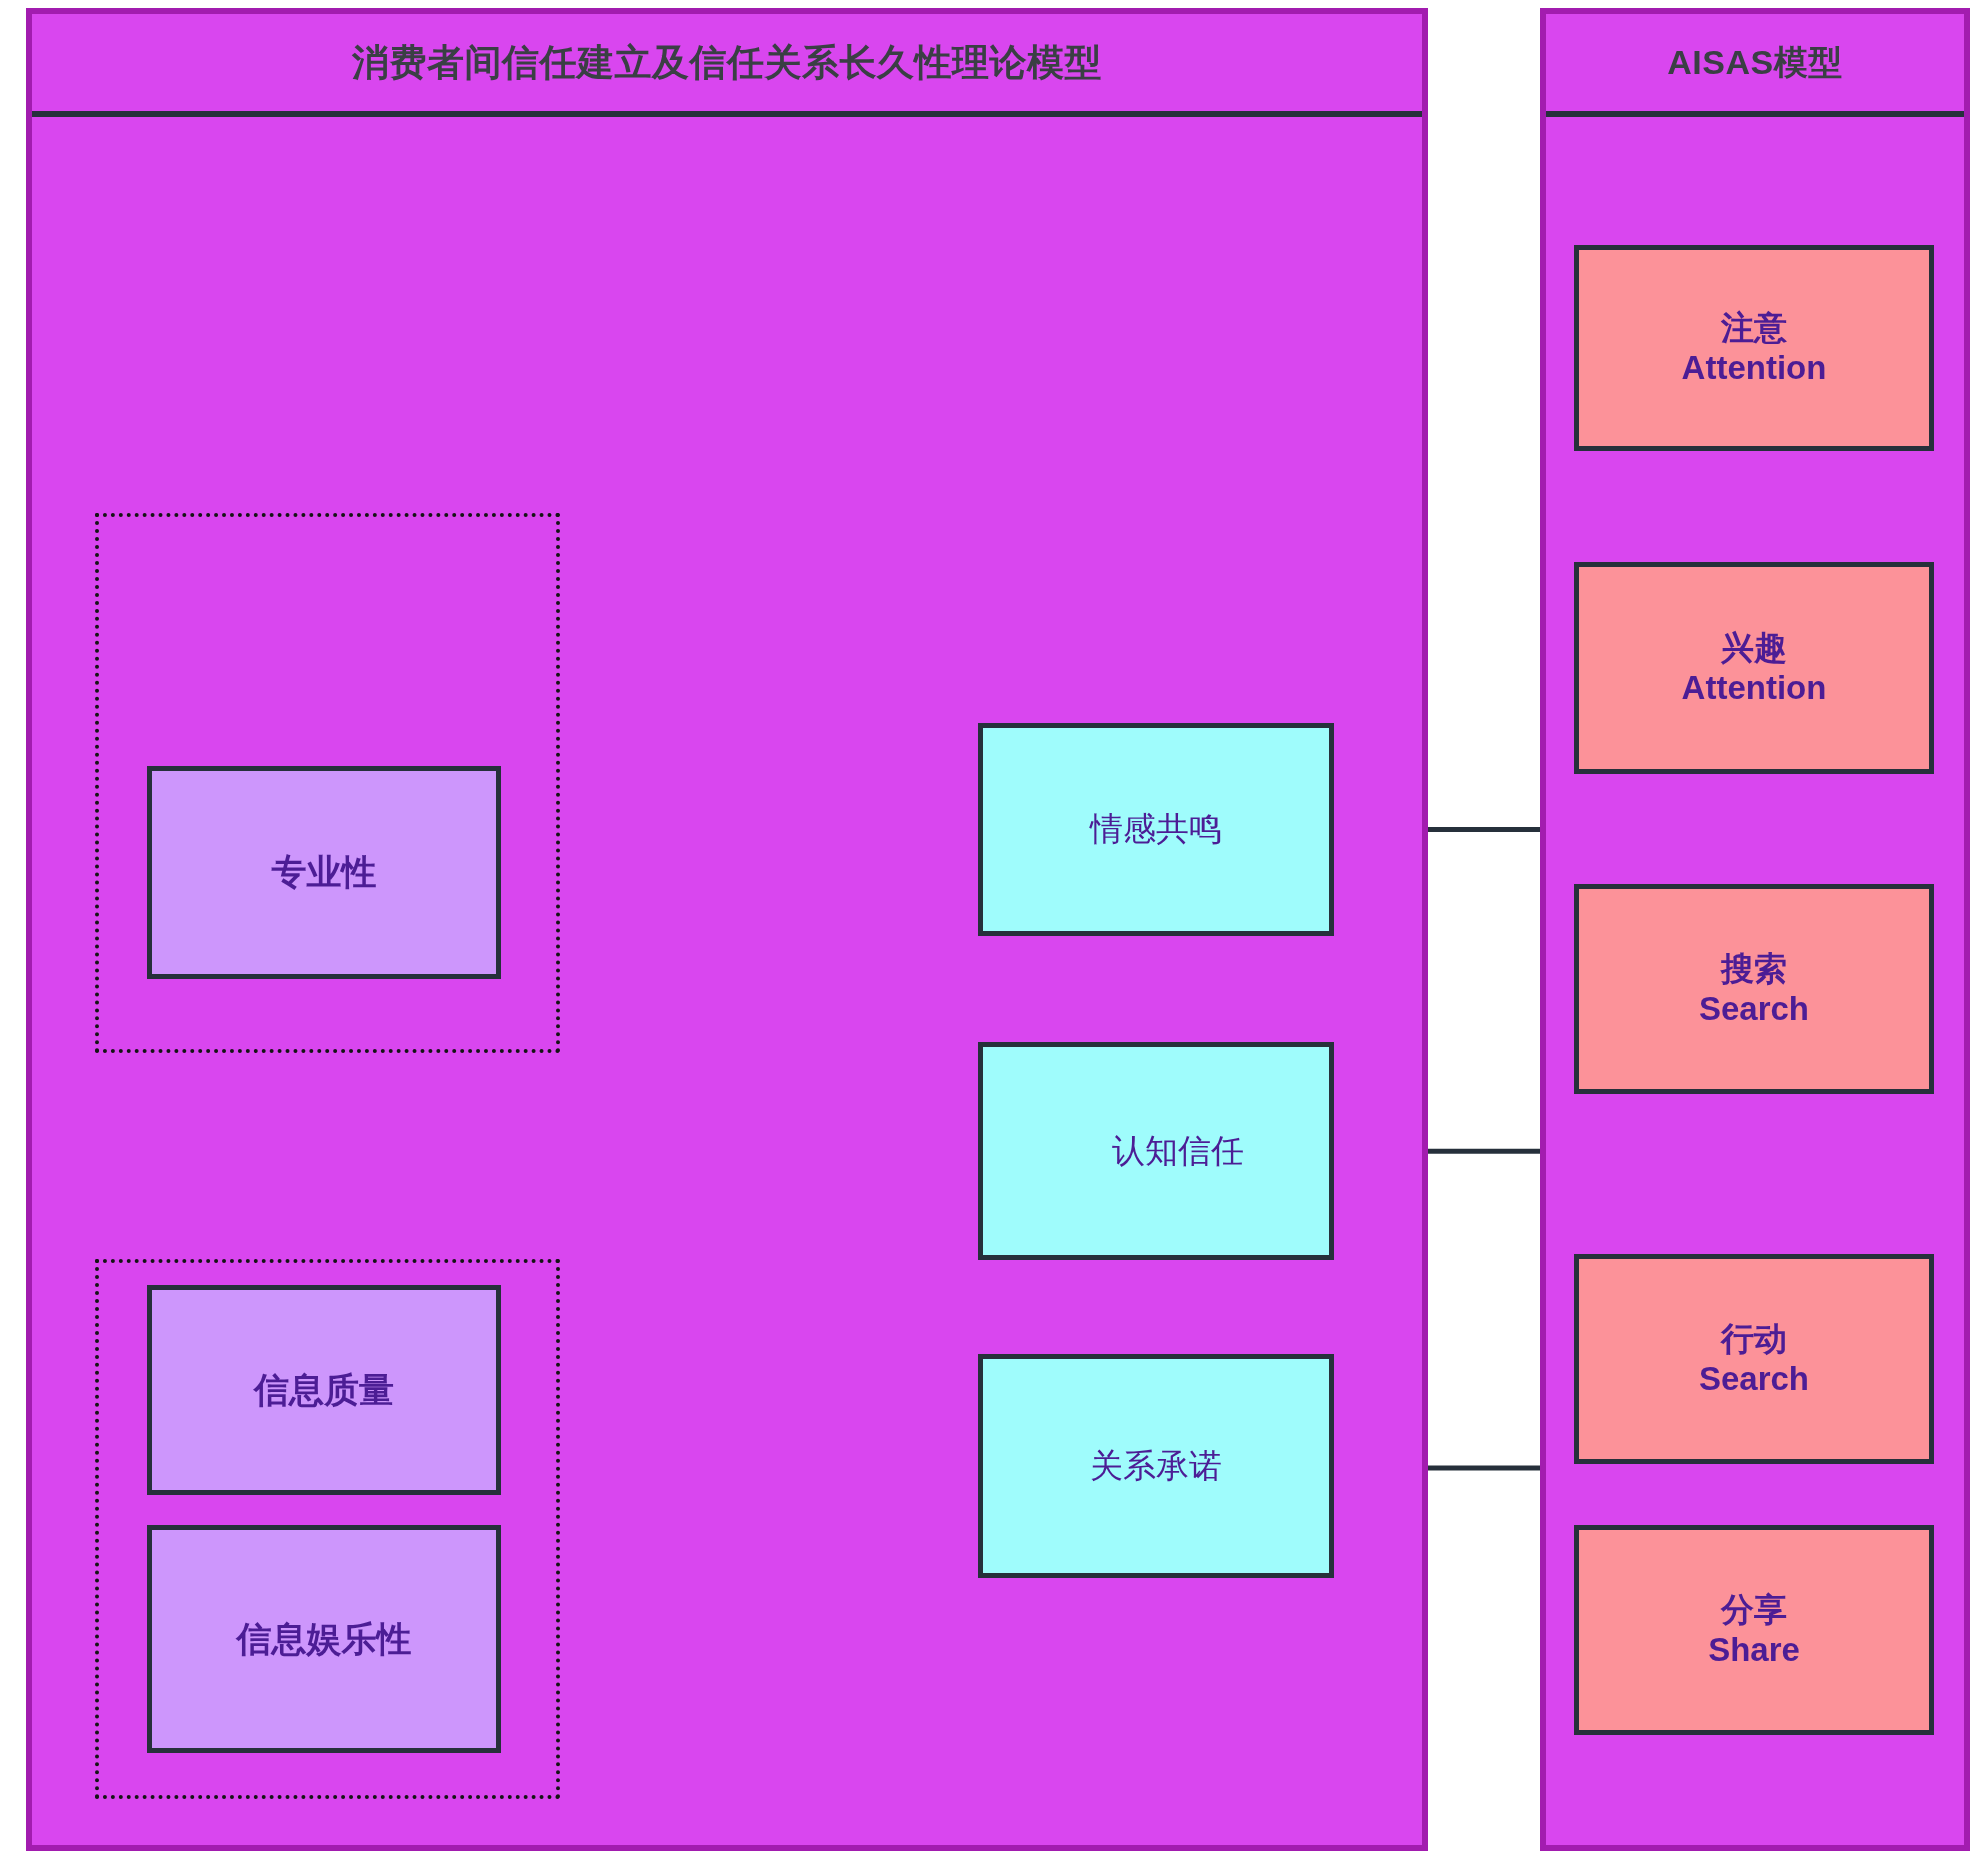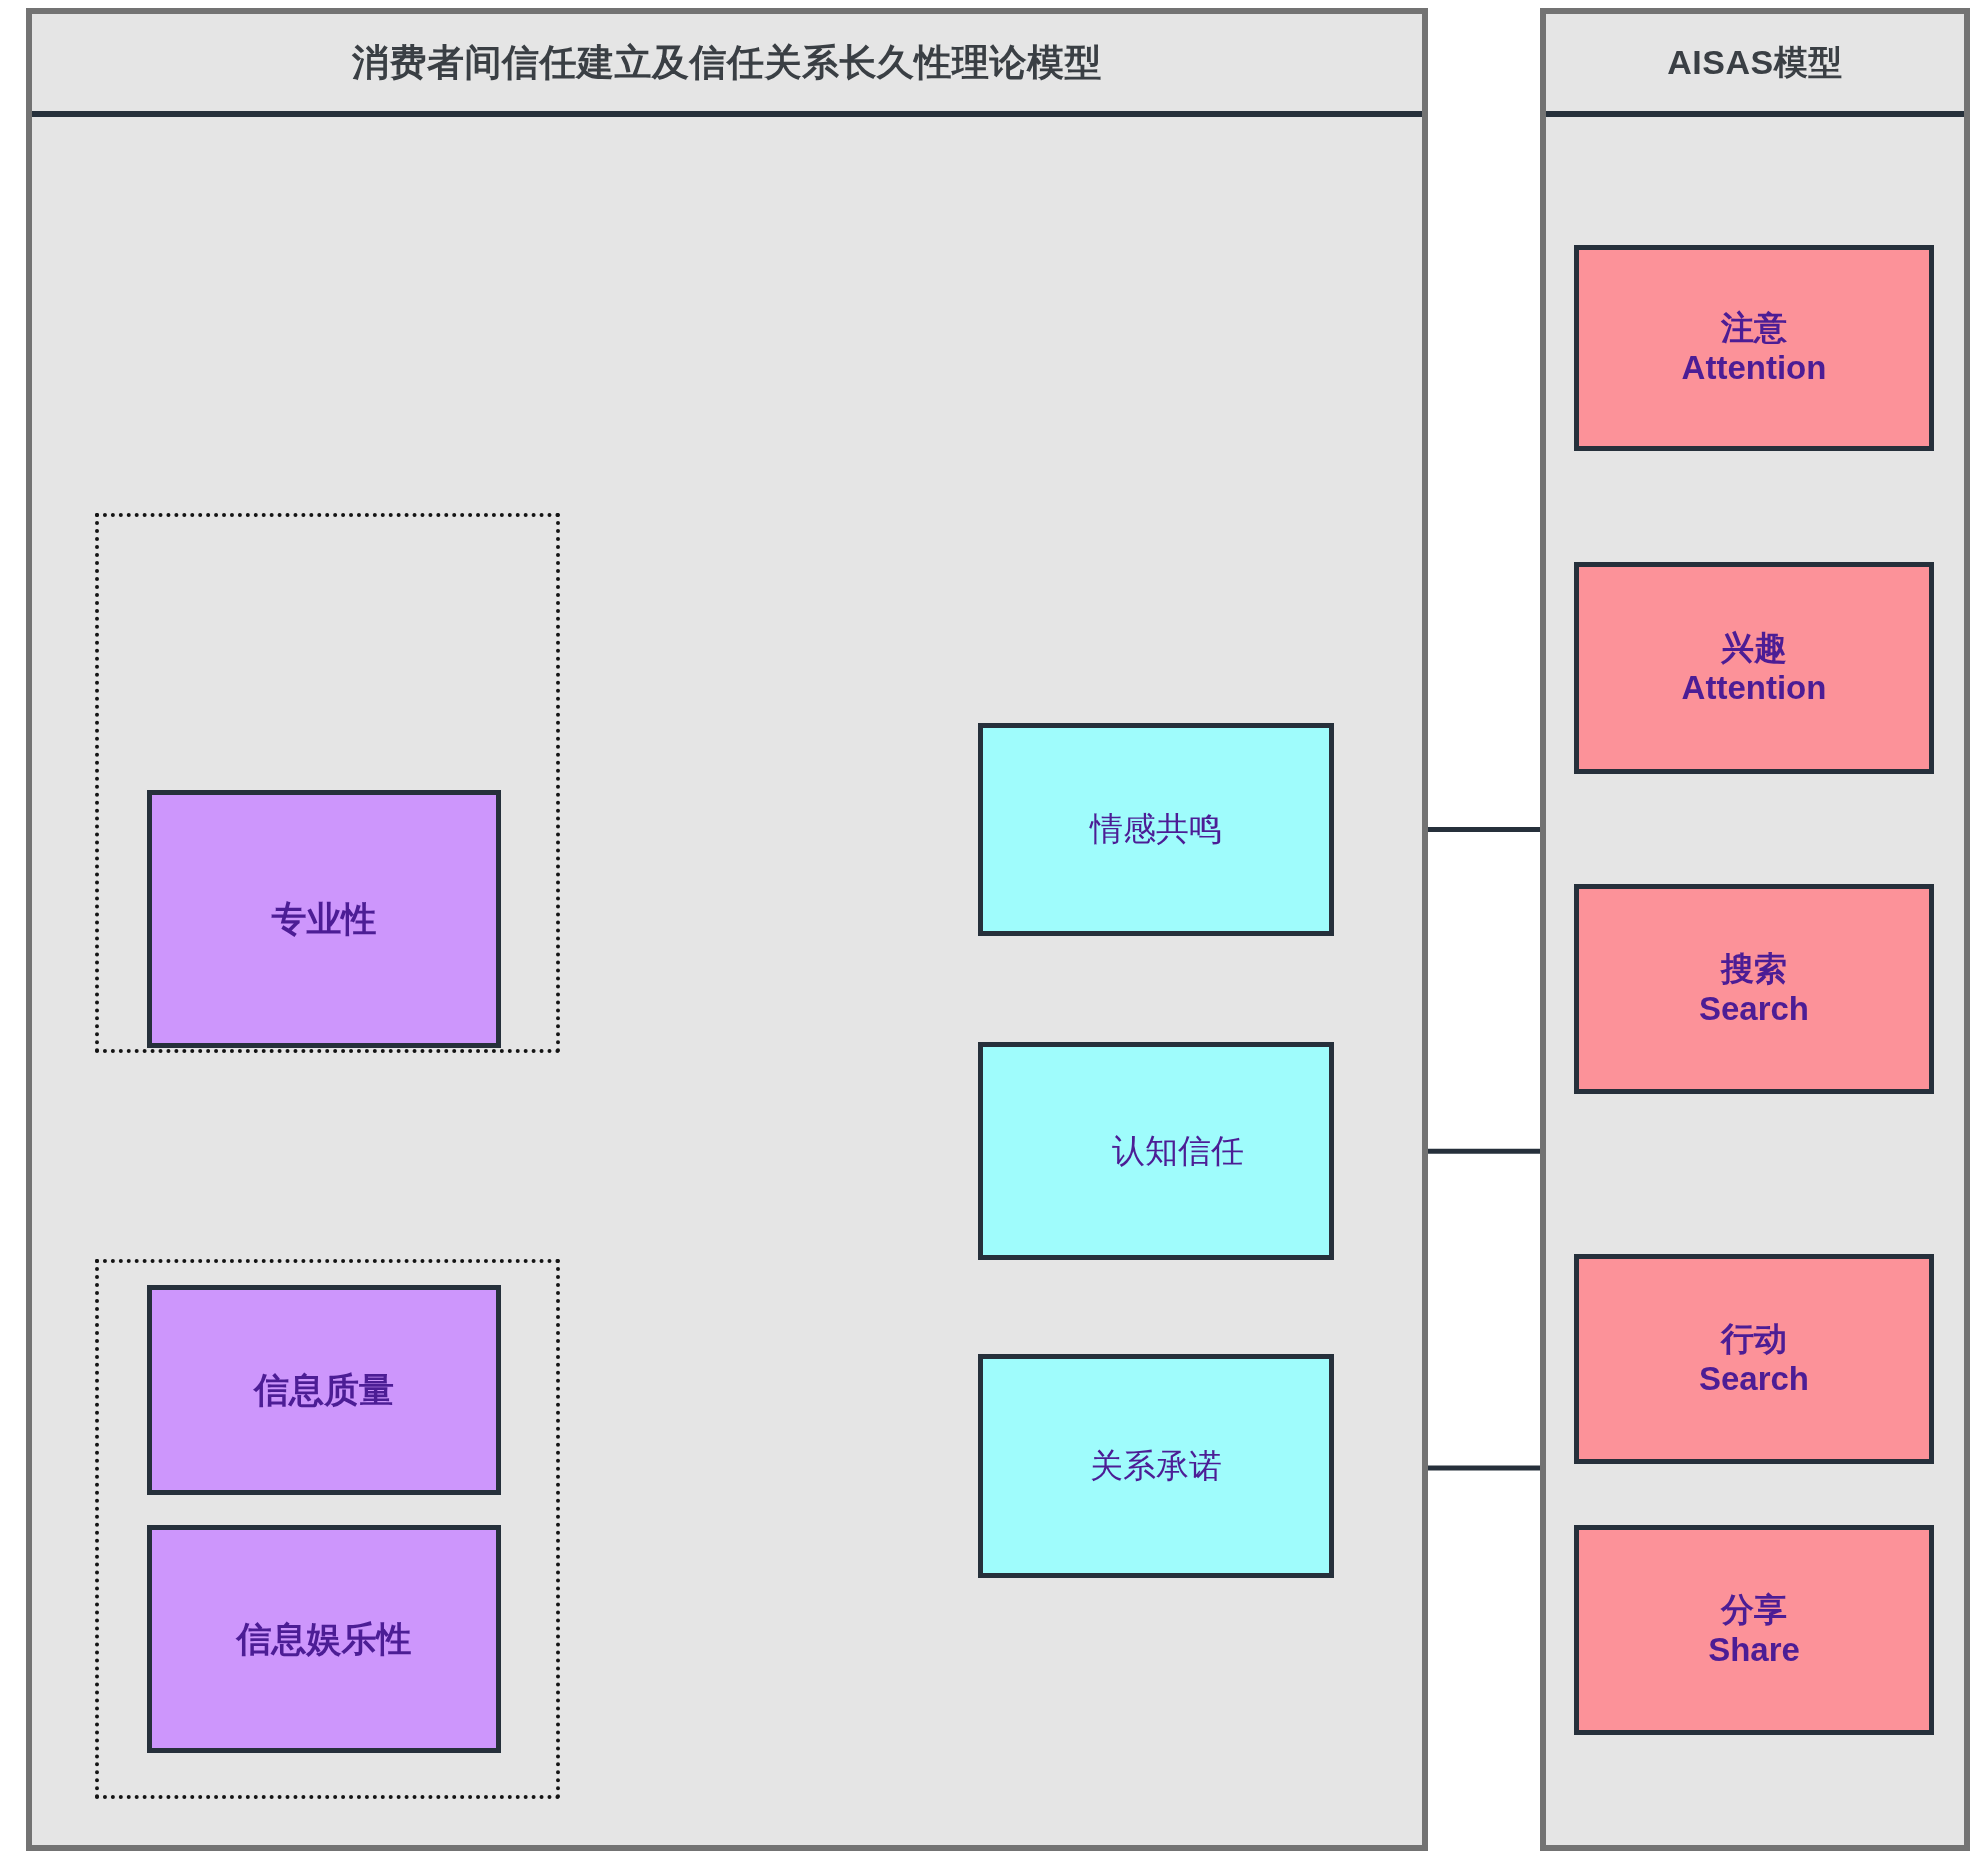--- a/index.html
+++ b/index.html
@@ -5,22 +5,22 @@
   html,body{margin:0;padding:0;background:#ffffff;}
   body{
     font-family:"Liberation Sans","DejaVu Sans",sans-serif;
     width:1980px;height:1868px;position:relative;overflow:hidden;
   }
   #stage{position:absolute;left:0;top:0;width:1980px;height:1868px;}
 
   
   .panel{
     position:absolute;
-    background:#e5e5e5;
-    border:6px solid #737373;
+    background:#d946ef;
+    border:6px solid #a21caf;
     box-sizing:border-box;
   }
   #panel-left{left:26px;top:8px;width:1402px;height:1843px;}
   #panel-right{left:1540px;top:8px;width:430px;height:1843px;}
 
   .panel-header{
     position:absolute;
     left:0;top:0;
     box-sizing:border-box;
     border-bottom:6px solid #26303b;
@@ -108,21 +108,21 @@
   </div>
 
   <div class="panel" id="panel-right">
     <div class="panel-header">AISAS模型</div>
   </div>
 
   <div class="group-frame" style="left:95px;top:513px;width:465px;height:540px;"></div>
   <div class="group-frame" style="left:95px;top:1259px;width:465px;height:540px;"></div>
 
 
-  <div class="node purple" style="left:147px;top:790px;width:354px;height:258px;">
+  <div class="node purple" style="left:147px;top:766px;width:354px;height:213px;">
     <span class="cn">专业性</span>
   </div>
 
   <div class="node purple" style="left:147px;top:1285px;width:354px;height:210px;">
     <span class="cn">信息质量</span>
   </div>
 
   <div class="node purple" style="left:147px;top:1525px;width:354px;height:228px;">
     <span class="cn">信息娱乐性</span>
   </div>

